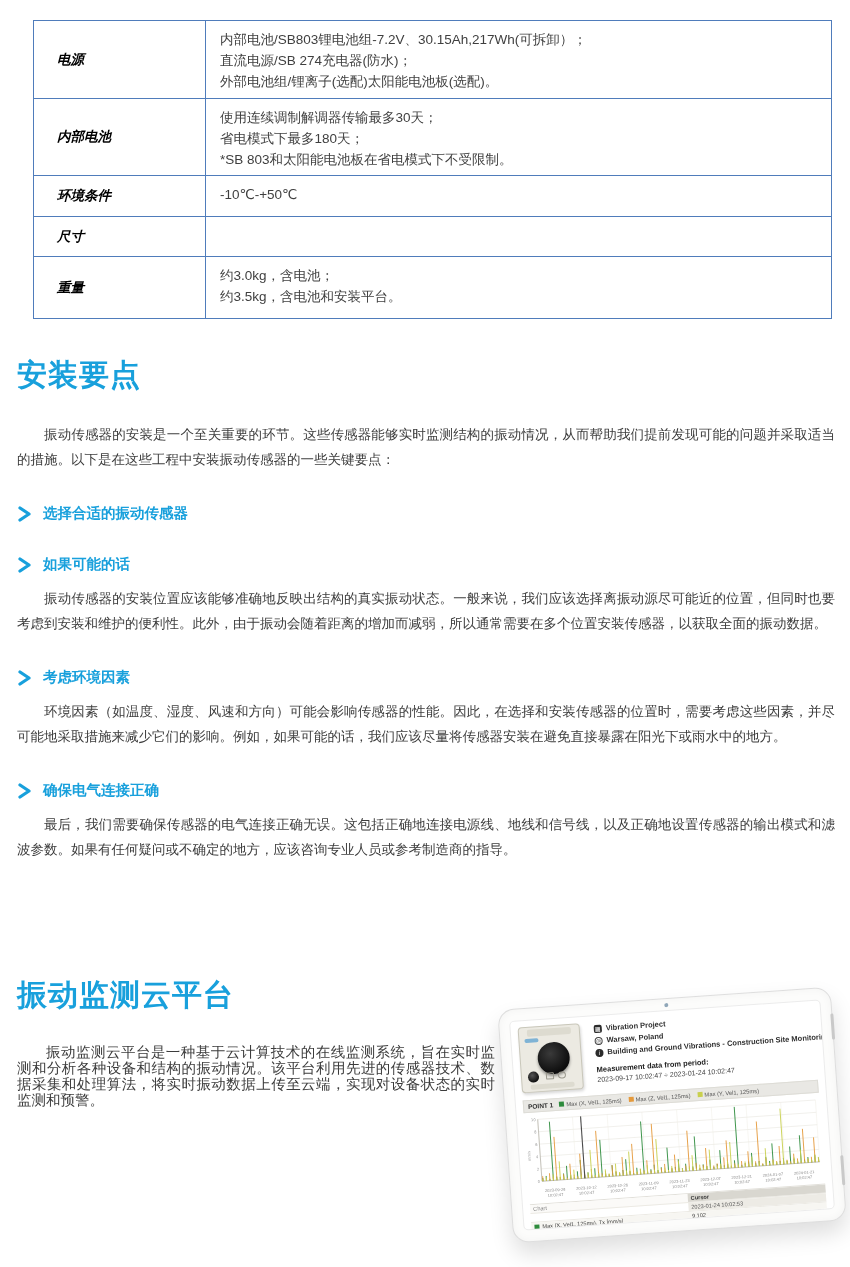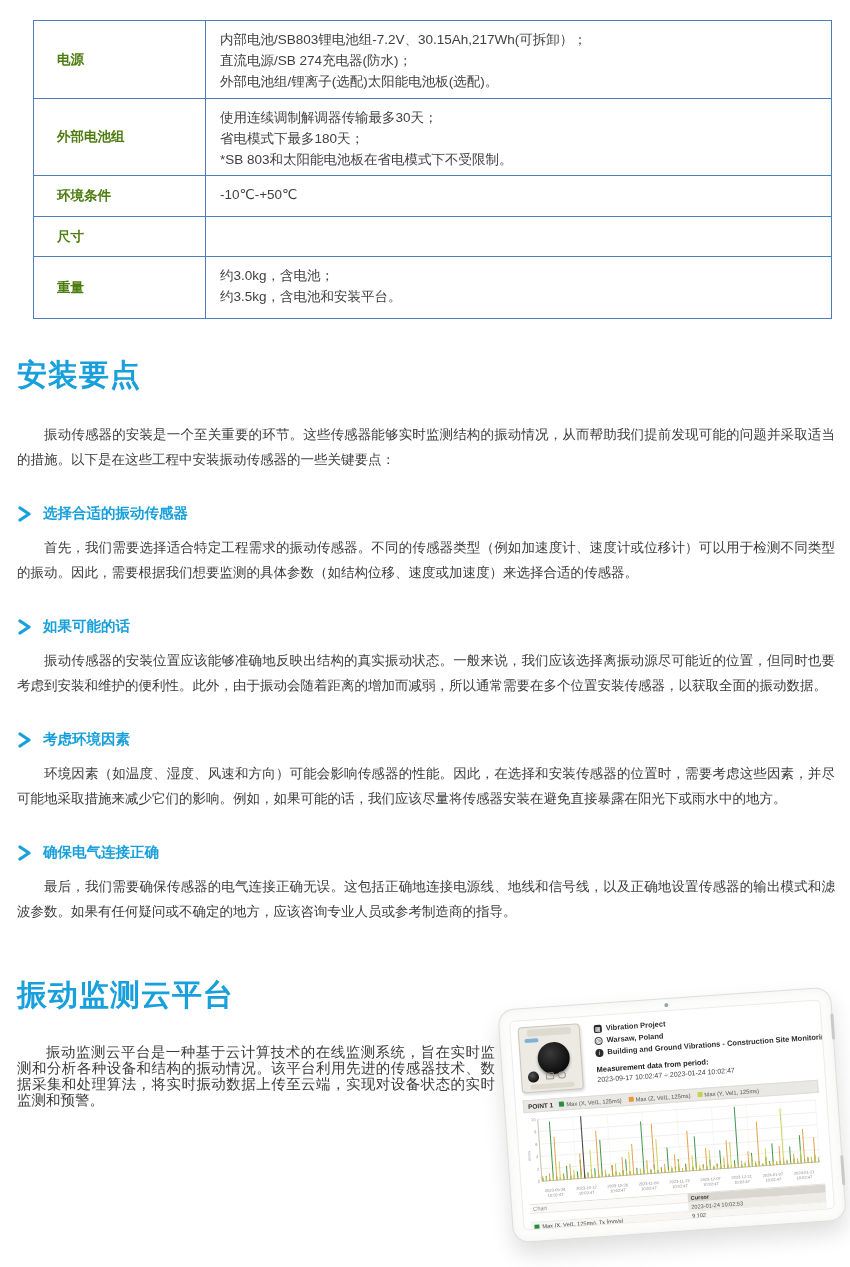--- a/index.html
+++ b/index.html
@@ -4,21 +4,21 @@
 <style>
   html,body{margin:0;padding:0;background:#ffffff;}
   body{font-family:"Liberation Sans","DejaVu Sans",sans-serif;}
   .page{position:relative;width:850px;height:1267px;background:#ffffff;overflow:hidden;}
 
   
   .spec-table{position:absolute;left:33px;top:20px;width:797px;border:1px solid #4f7cbb;}
   .spec-row{display:flex;border-bottom:1px solid #4f7cbb;}
   .spec-row:last-child{border-bottom:none;}
   .spec-label{width:172px;min-width:172px;border-right:1px solid #4f7cbb;display:flex;align-items:center;
-    padding-left:23px;box-sizing:border-box;color:#4d7c0f;font-weight:bold;font-size:13.5px;}
+    padding-left:23px;box-sizing:border-box;color:#000000;font-weight:bold;font-size:13.5px;font-style:italic;}
   .spec-value{flex:1;display:flex;flex-direction:column;
     padding:8px 14px;font-size:13.5px;color:#3f3f3f;line-height:21px;}
 
   
   .content{position:absolute;left:17px;top:355px;width:818px;color:#3c3c3c;}
   .big-title{font-size:30px;font-weight:bold;color:#18a0dc;margin:0 0 26px 0;letter-spacing:1px;}
   .para{font-size:13.5px;line-height:25px;text-align:justify;margin:0 0 10px 0;text-indent:2em;}
   .point{margin-top:32px;}
   .point-head{display:flex;align-items:center;margin-bottom:12px;}
   .chev{width:16px;height:16px;margin-right:10px;flex:0 0 auto;}
@@ -89,21 +89,21 @@
   <div class="spec-table">
       <div class="spec-row" style="height: 77px;">
         <div class="spec-label">电源</div>
         <div class="spec-value">
           <div>内部电池/SB803锂电池组-7.2V、30.15Ah,217Wh(可拆卸）；</div>
           <div>直流电源/SB 274充电器(防水)；</div>
           <div>外部电池组/锂离子(选配)太阳能电池板(选配)。</div>
         </div>
       </div>
       <div class="spec-row" style="height: 76px;">
-        <div class="spec-label">外部电池组</div>
+        <div class="spec-label">内部电池</div>
         <div class="spec-value">
           <div>使用连续调制解调器传输最多30天；</div>
           <div>省电模式下最多180天；</div>
           <div>*SB 803和太阳能电池板在省电模式下不受限制。</div>
         </div>
       </div>
       <div class="spec-row" style="height: 40px;">
         <div class="spec-label">环境条件</div>
         <div class="spec-value">
           <div>-10℃-+50℃</div>
@@ -125,21 +125,20 @@
     <div class="big-title">安装要点</div>
     <p class="para">振动传感器的安装是一个至关重要的环节。这些传感器能够实时监测结构的振动情况，从而帮助我们提前发现可能的问题并采取适当的措施。以下是在这些工程中安装振动传感器的一些关键要点：</p>
     <div id="points-host">
         <div class="point">
           <div class="point-head">
             <span class="chev"><svg width="16" height="16" viewBox="0 0 16 16">
                 <polyline points="3,2 12,8 3,14" fill="none" stroke="#18a0dc" stroke-width="3.2" stroke-linecap="round" stroke-linejoin="round"></polyline>
               </svg></span>
             <span class="point-title">选择合适的振动传感器</span>
           </div>
-          <p class="para">首先，我们需要选择适合特定工程需求的振动传感器。不同的传感器类型（例如加速度计、速度计或位移计）可以用于检测不同类型的振动。因此，需要根据我们想要监测的具体参数（如结构位移、速度或加速度）来选择合适的传感器。</p>
         </div>
         <div class="point">
           <div class="point-head">
             <span class="chev"><svg width="16" height="16" viewBox="0 0 16 16">
                 <polyline points="3,2 12,8 3,14" fill="none" stroke="#18a0dc" stroke-width="3.2" stroke-linecap="round" stroke-linejoin="round"></polyline>
               </svg></span>
             <span class="point-title">如果可能的话</span>
           </div>
           <p class="para">振动传感器的安装位置应该能够准确地反映出结构的真实振动状态。一般来说，我们应该选择离振动源尽可能近的位置，但同时也要考虑到安装和维护的便利性。此外，由于振动会随着距离的增加而减弱，所以通常需要在多个位置安装传感器，以获取全面的振动数据。</p>
         </div>

